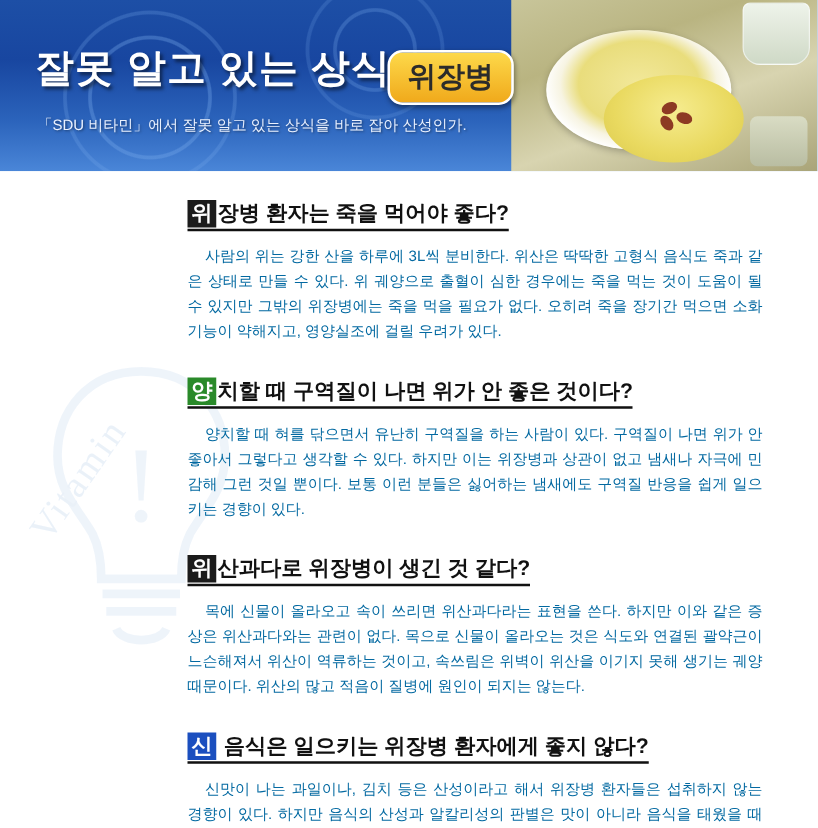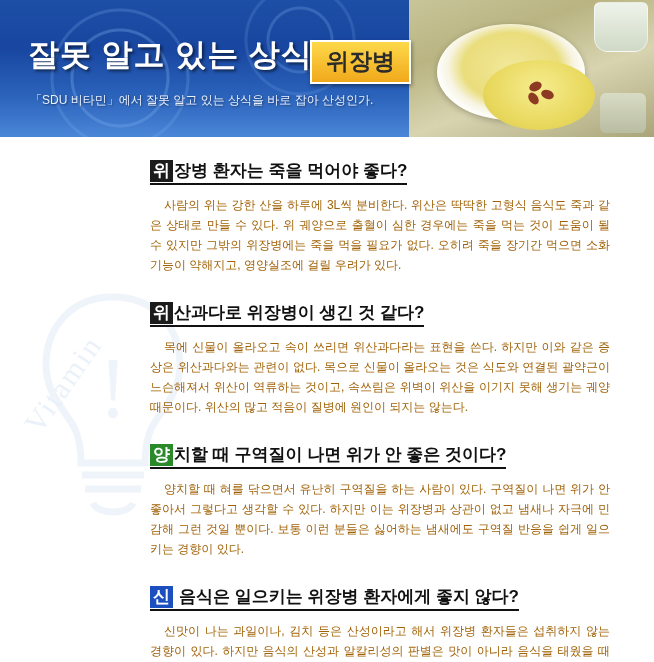--- a/index.html
+++ b/index.html
@@ -93,21 +93,21 @@
     text-shadow: 2px 2px 3px rgba(0,0,0,0.55);
     font-family: Liberation Sans, sans-serif;
     white-space: nowrap;
   }
   .banner-badge {
     position: absolute;
     left: 310px; top: 40px;
     padding: 4px 14px 5px 14px;
     background: linear-gradient(180deg, #fdd94a 0%, #f0a91b 100%);
     border: 2px solid #ffffff;
-    border-radius: 0;
+    border-radius: 12px;
     box-shadow: 1px 2px 4px rgba(0,0,0,0.4);
     font-family: "Liberation Serif", serif;
     font-size: 23px;
     font-weight: bold;
     color: #2b2b2b;
     white-space: nowrap;
   }
   .banner-sub {
     position: absolute;
     left: 30px; top: 92px;
@@ -175,21 +175,21 @@
     display: inline-block;
     font-size: 17px;
     font-weight: bold;
     color: #111111;
     vertical-align: middle;
   }
   .q-text.spaced { margin-left: 5px; }
   .a-body {
     font-size: 12px;
     line-height: 20px;
-    color: #a16207;
+    color: #0369a1;
     text-indent: 14px;
     text-align: justify;
   }
 </style>
 </head>
 <body>
 
 <div class="page">
 
   <div class="banner">
@@ -230,30 +230,30 @@
 
       <div class="article">
         <div class="q-head">
           <span class="q-mark">위</span><span class="q-text">장병 환자는 죽을 먹어야 좋다?</span>
         </div>
         <div class="a-body">사람의 위는 강한 산을 하루에 3L씩 분비한다. 위산은 딱딱한 고형식 음식도 죽과 같은 상태로 만들 수 있다. 위 궤양으로 출혈이 심한 경우에는 죽을 먹는 것이 도움이 될 수 있지만 그밖의 위장병에는 죽을 먹을 필요가 없다. 오히려 죽을 장기간 먹으면 소화기능이 약해지고, 영양실조에 걸릴 우려가 있다.</div>
       </div>
 
       <div class="article">
         <div class="q-head">
+          <span class="q-mark green">양</span><span class="q-text">치할 때 구역질이 나면 위가 안 좋은 것이다?</span>
+        </div>
+        <div class="a-body">양치할 때 혀를 닦으면서 유난히 구역질을 하는 사람이 있다. 구역질이 나면 위가 안 좋아서 그렇다고 생각할 수 있다. 하지만 이는 위장병과 상관이 없고 냄새나 자극에 민감해 그런 것일 뿐이다. 보통 이런 분들은 싫어하는 냄새에도 구역질 반응을 쉽게 일으키는 경향이 있다.</div>
+      </div>
+
+      <div class="article">
+        <div class="q-head">
           <span class="q-mark">위</span><span class="q-text">산과다로 위장병이 생긴 것 같다?</span>
         </div>
         <div class="a-body">목에 신물이 올라오고 속이 쓰리면 위산과다라는 표현을 쓴다. 하지만 이와 같은 증상은 위산과다와는 관련이 없다. 목으로 신물이 올라오는 것은 식도와 연결된 괄약근이 느슨해져서 위산이 역류하는 것이고, 속쓰림은 위벽이 위산을 이기지 못해 생기는 궤양 때문이다. 위산의 많고 적음이 질병에 원인이 되지는 않는다.</div>
-      </div>
-
-      <div class="article">
-        <div class="q-head">
-          <span class="q-mark green">양</span><span class="q-text">치할 때 구역질이 나면 위가 안 좋은 것이다?</span>
-        </div>
-        <div class="a-body">양치할 때 혀를 닦으면서 유난히 구역질을 하는 사람이 있다. 구역질이 나면 위가 안 좋아서 그렇다고 생각할 수 있다. 하지만 이는 위장병과 상관이 없고 냄새나 자극에 민감해 그런 것일 뿐이다. 보통 이런 분들은 싫어하는 냄새에도 구역질 반응을 쉽게 일으키는 경향이 있다.</div>
       </div>
 
       <div class="article">
         <div class="q-head">
           <span class="q-mark blue">신</span><span class="q-text spaced">음식은 일으키는 위장병 환자에게 좋지 않다?</span>
         </div>
         <div class="a-body">신맛이 나는 과일이나, 김치 등은 산성이라고 해서 위장병 환자들은 섭취하지 않는 경향이 있다. 하지만 음식의 산성과 알칼리성의 판별은 맛이 아니라 음식을 태웠을 때 그 재가 산성인가 알칼리성인가에 따라 결정된다. 대체로 신맛이 나지 않는 육류는 산성이며, 채소와 과일은 알칼리성이다.</div>
       </div>
 
     </div>

